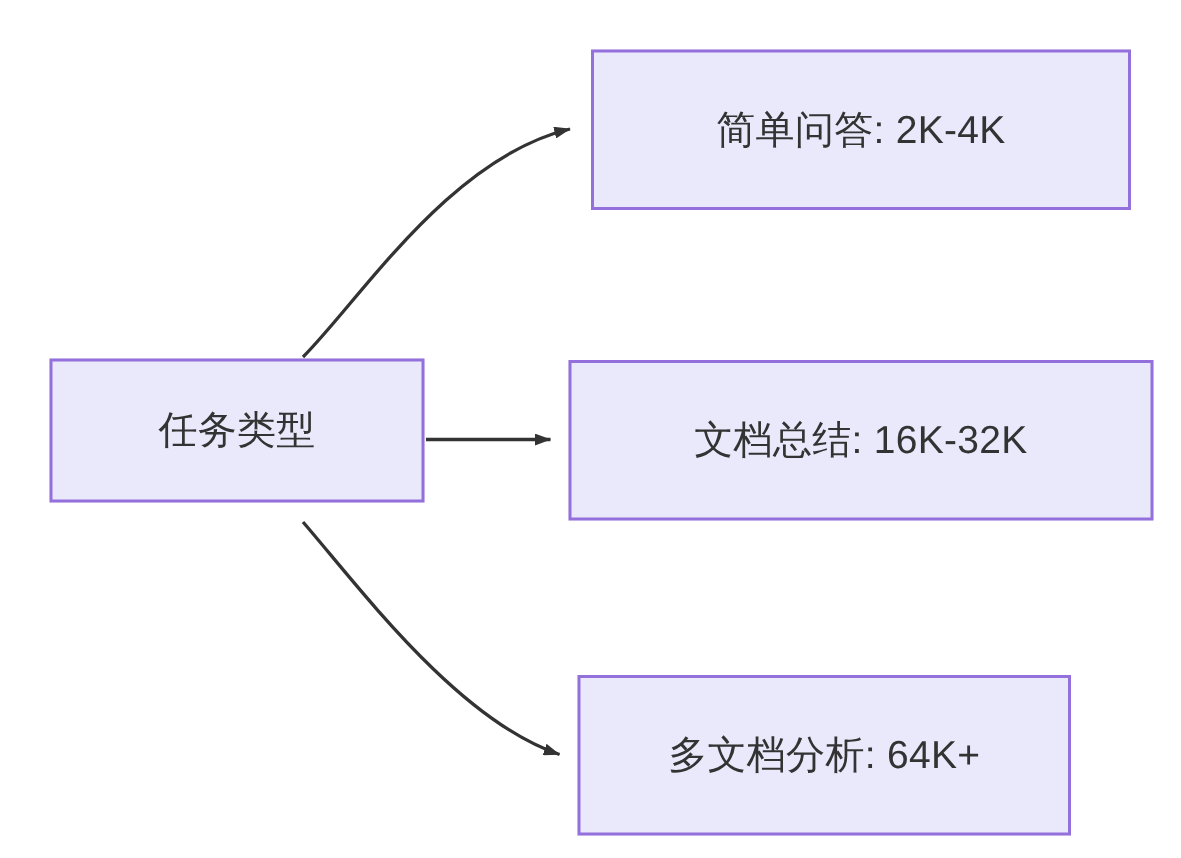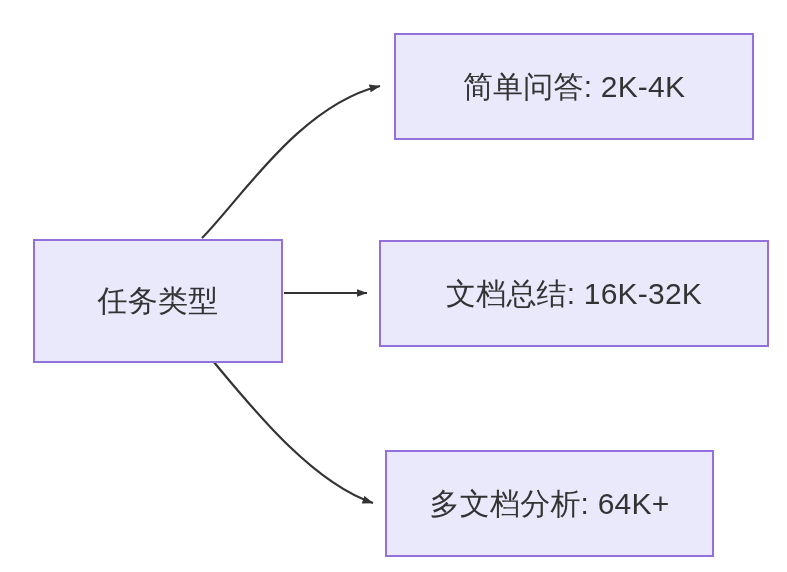--- a/index.html
+++ b/index.html
@@ -30,27 +30,27 @@
     box-sizing: border-box;
     background: #eae8fb;
     border: 2px solid #9370db;
     display: flex;
     align-items: center;
     justify-content: center;
     text-align: center;
   }
   .node-label {
     color: #333333;
-    font-size: 30px;
+    font-size: 26px;
     line-height: 1.2;
     letter-spacing: 0.2px;
     white-space: nowrap;
   }
   
-  #node-source   { left: 33px;  top: 239px; width: 250px; height: 124px; }
+  #node-source   { left: 33px;  top: 239px; width: 250px; height: 96px; }
   #node-simple   { left: 394px; top: 33px;  width: 360px; height: 107px; }
   #node-doc      { left: 379px; top: 240px; width: 390px; height: 107px; }
   #node-multidoc { left: 385px; top: 450px; width: 329px; height: 107px; }
 </style>
 </head>
 <body>
 
 <div id="canvas">
 
   <svg id="edge-layer" viewBox="0 0 787 572" xmlns="http://www.w3.org/2000/svg">

